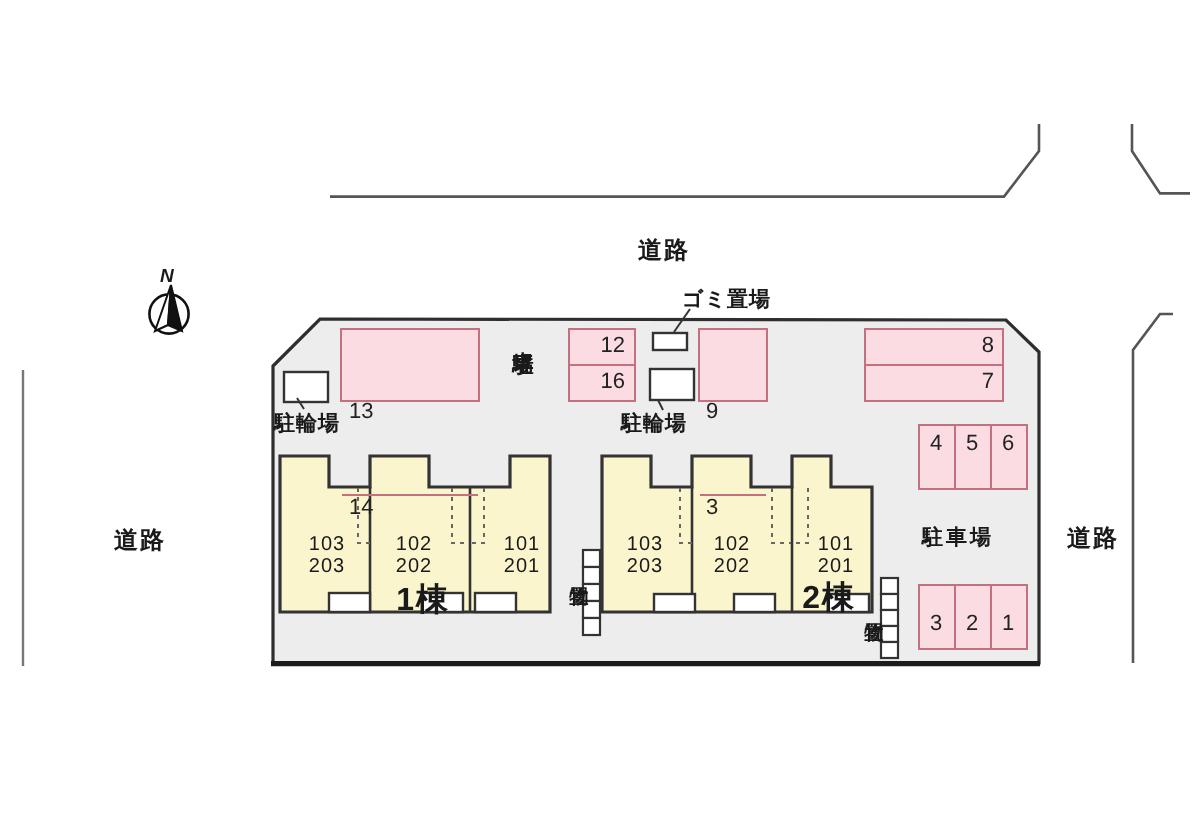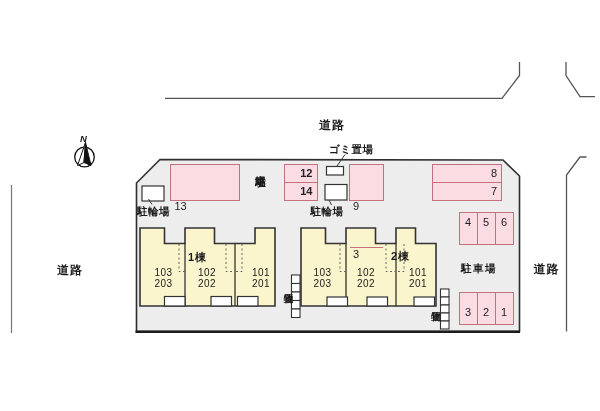--- a/index.html
+++ b/index.html
@@ -3,21 +3,21 @@
 <meta charset="utf-8">
 <style>
   html,body{margin:0;padding:0;background:#fff;}
   #canvas{position:relative;width:600px;height:411px;background:#ffffff;overflow:hidden;
           font-family:"Liberation Sans",sans-serif;color:#1a1a1a;}
   #drawing{position:absolute;left:0;top:0;width:600px;height:411px;}
   .lbl{position:absolute;white-space:nowrap;color:#1a1a1a;}
   .road-lbl{font-size:12px;font-weight:600;letter-spacing:1px;}
   .small-lbl{font-size:10.5px;font-weight:600;}
   .v-text{writing-mode:vertical-rl;text-orientation:upright;}
-  .bldg-name{font-size:11px;font-weight:700;letter-spacing:1px;text-align:left;}
+  .bldg-name{font-size:16px;font-weight:700;letter-spacing:1px;text-align:right;margin-top:40px;}
   .unit-lbl{font-size:10px;line-height:11px;letter-spacing:0.5px;text-align:center;font-weight:500;}
   .storage-lbl{font-size:9.5px;font-weight:600;background:#ffffff;line-height:10px;letter-spacing:0;padding:0 0.5px;}
   .stall-block{position:absolute;box-sizing:border-box;border:1.5px solid #c4707f;background:#fadce2;display:flex;}
   .stall-block.rows{flex-direction:column;}
   .stall-block.cols{flex-direction:row;}
   .cell{box-sizing:border-box;flex:1;display:flex;font-size:11px;color:#222;}
   .rows .cell + .cell{border-top:1.5px solid #c4707f;}
   .cols .cell + .cell{border-left:1.5px solid #c4707f;}
   .num-left{align-items:center;justify-content:flex-start;padding-left:3.5px;margin-top:35px;}
   .num-right{align-items:center;justify-content:flex-end;padding-right:4px;}
@@ -89,24 +89,25 @@
       <rect x="440.5" y="289" width="8.5" height="8"></rect>
         <rect x="440.5" y="297" width="8.5" height="8"></rect>
       <rect x="440.5" y="305" width="8.5" height="8"></rect>
         <rect x="440.5" y="313" width="8.5" height="8"></rect>
       <rect x="440.5" y="321" width="8.5" height="8"></rect>
     </g>
   </svg>
 
   <div class="stall-block rows" style="left:170px;top:164px;width:70px;height:36.5px;">
     <div class="cell num-left">13</div>
+    <div class="cell num-left">14</div>
   </div>
-  <div class="stall-block rows" style="left:283.5px;top:164px;width:34px;height:36.5px;font-weight:bold;">
+  <div class="stall-block rows" style="left:283.5px;top:164px;width:34px;height:36.5px;">
     <div class="cell num-right">12</div>
-    <div class="cell num-right">14</div>
+    <div class="cell num-right">16</div>
   </div>
   <div class="stall-block rows" style="left:348.5px;top:164px;width:35px;height:36.5px;">
     <div class="cell num-left">9</div>
     <div class="cell num-left">3</div>
   </div>
   <div class="stall-block rows" style="left:431.5px;top:164px;width:70.5px;height:36.5px;">
     <div class="cell num-right">8</div>
     <div class="cell num-right">7</div>
   </div>
   <div class="stall-block cols" style="left:458.5px;top:211.5px;width:55px;height:33px;">
@@ -121,21 +122,21 @@
   </div>
 
   <div class="lbl compass-n" style="left:80px;top:133px;">N</div>
   <div class="lbl road-lbl" style="left:57px;top:261.5px;">道路</div>
   <div class="lbl road-lbl" style="left:319px;top:116.5px;">道路</div>
   <div class="lbl road-lbl" style="left:533.5px;top:260.5px;">道路</div>
 
   <div class="lbl small-lbl v-text" style="left:254px;top:167px;letter-spacing:0.5px;">駐車場</div>
   <div class="lbl small-lbl" style="left:461px;top:261.5px;letter-spacing:1.5px;">駐車場</div>
 
-  <div class="lbl small-lbl" style="left:329px;top:143px;letter-spacing:0.5px;">ゴミ置場</div>
+  <div class="lbl small-lbl" style="left:341px;top:143px;letter-spacing:0.5px;">ゴミ置場</div>
   <div class="lbl small-lbl" style="left:137px;top:204.5px;letter-spacing:0.5px;">駐輪場</div>
   <div class="lbl small-lbl" style="left:310.5px;top:204.5px;letter-spacing:0.5px;">駐輪場</div>
 
   <div class="lbl storage-lbl v-text" style="left:283px;top:286px;">物置</div>
   <div class="lbl storage-lbl v-text" style="left:430.5px;top:304px;">物置</div>
 
   <div class="lbl bldg-name" style="left:188px;top:249.5px;width:37px;">1棟</div>
   <div class="lbl bldg-name" style="left:347px;top:249px;width:37px;padding-left:44px;">2棟</div>
 
   <div class="lbl unit-lbl" style="left:143.5px;top:266.5px;width:40px;">

